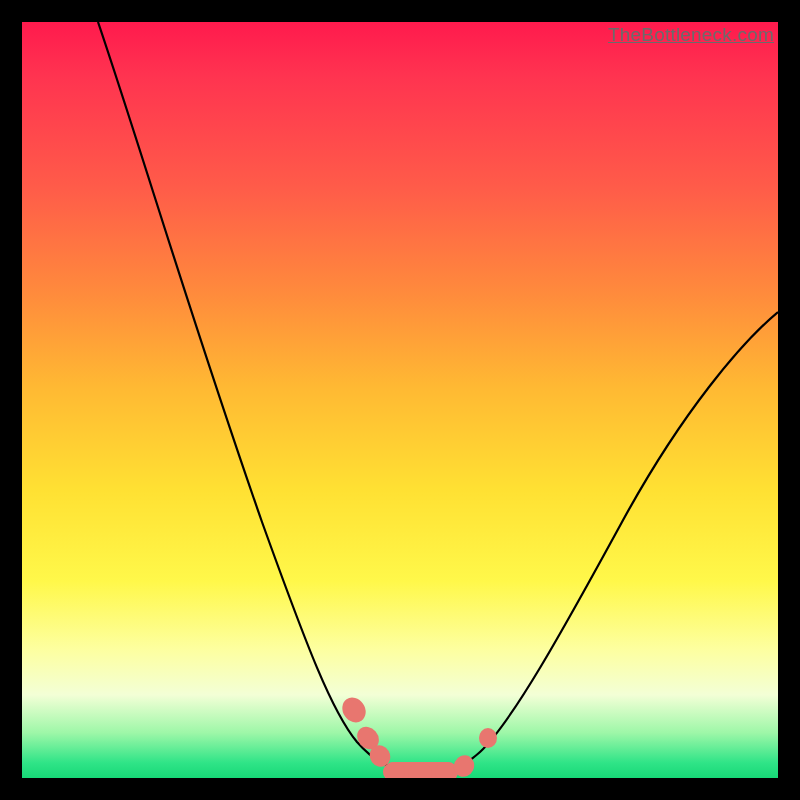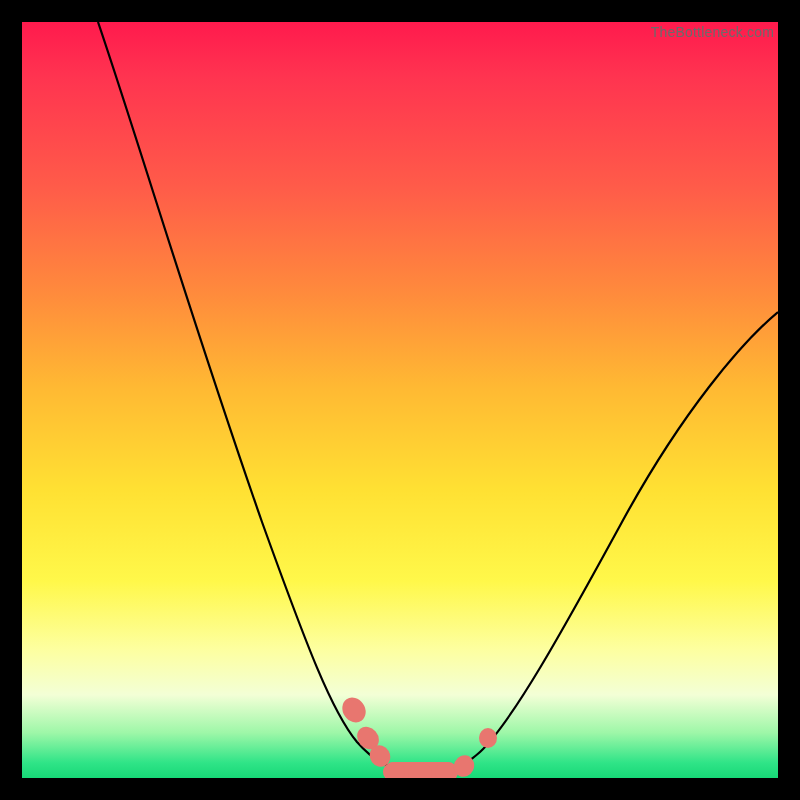--- a/index.html
+++ b/index.html
@@ -39,24 +39,25 @@
       #9ef7a8 94%,
       #2fe487 98%,
       #17d877 100%
     );
   }
   .watermark {
     position: absolute;
     top: 24px;
     right: 26px;
     color: #6b6b6b;
-    font-size: 14px;
+    font-size: 19px;
     letter-spacing: 0.2px;
     font-weight: 400;
     user-select: none;
+    text-decoration: underline;
   }
   svg.curve {
     position: absolute;
     top: 0;
     left: 0;
     width: 756px;
     height: 756px;
   }
 </style>
 </head>

